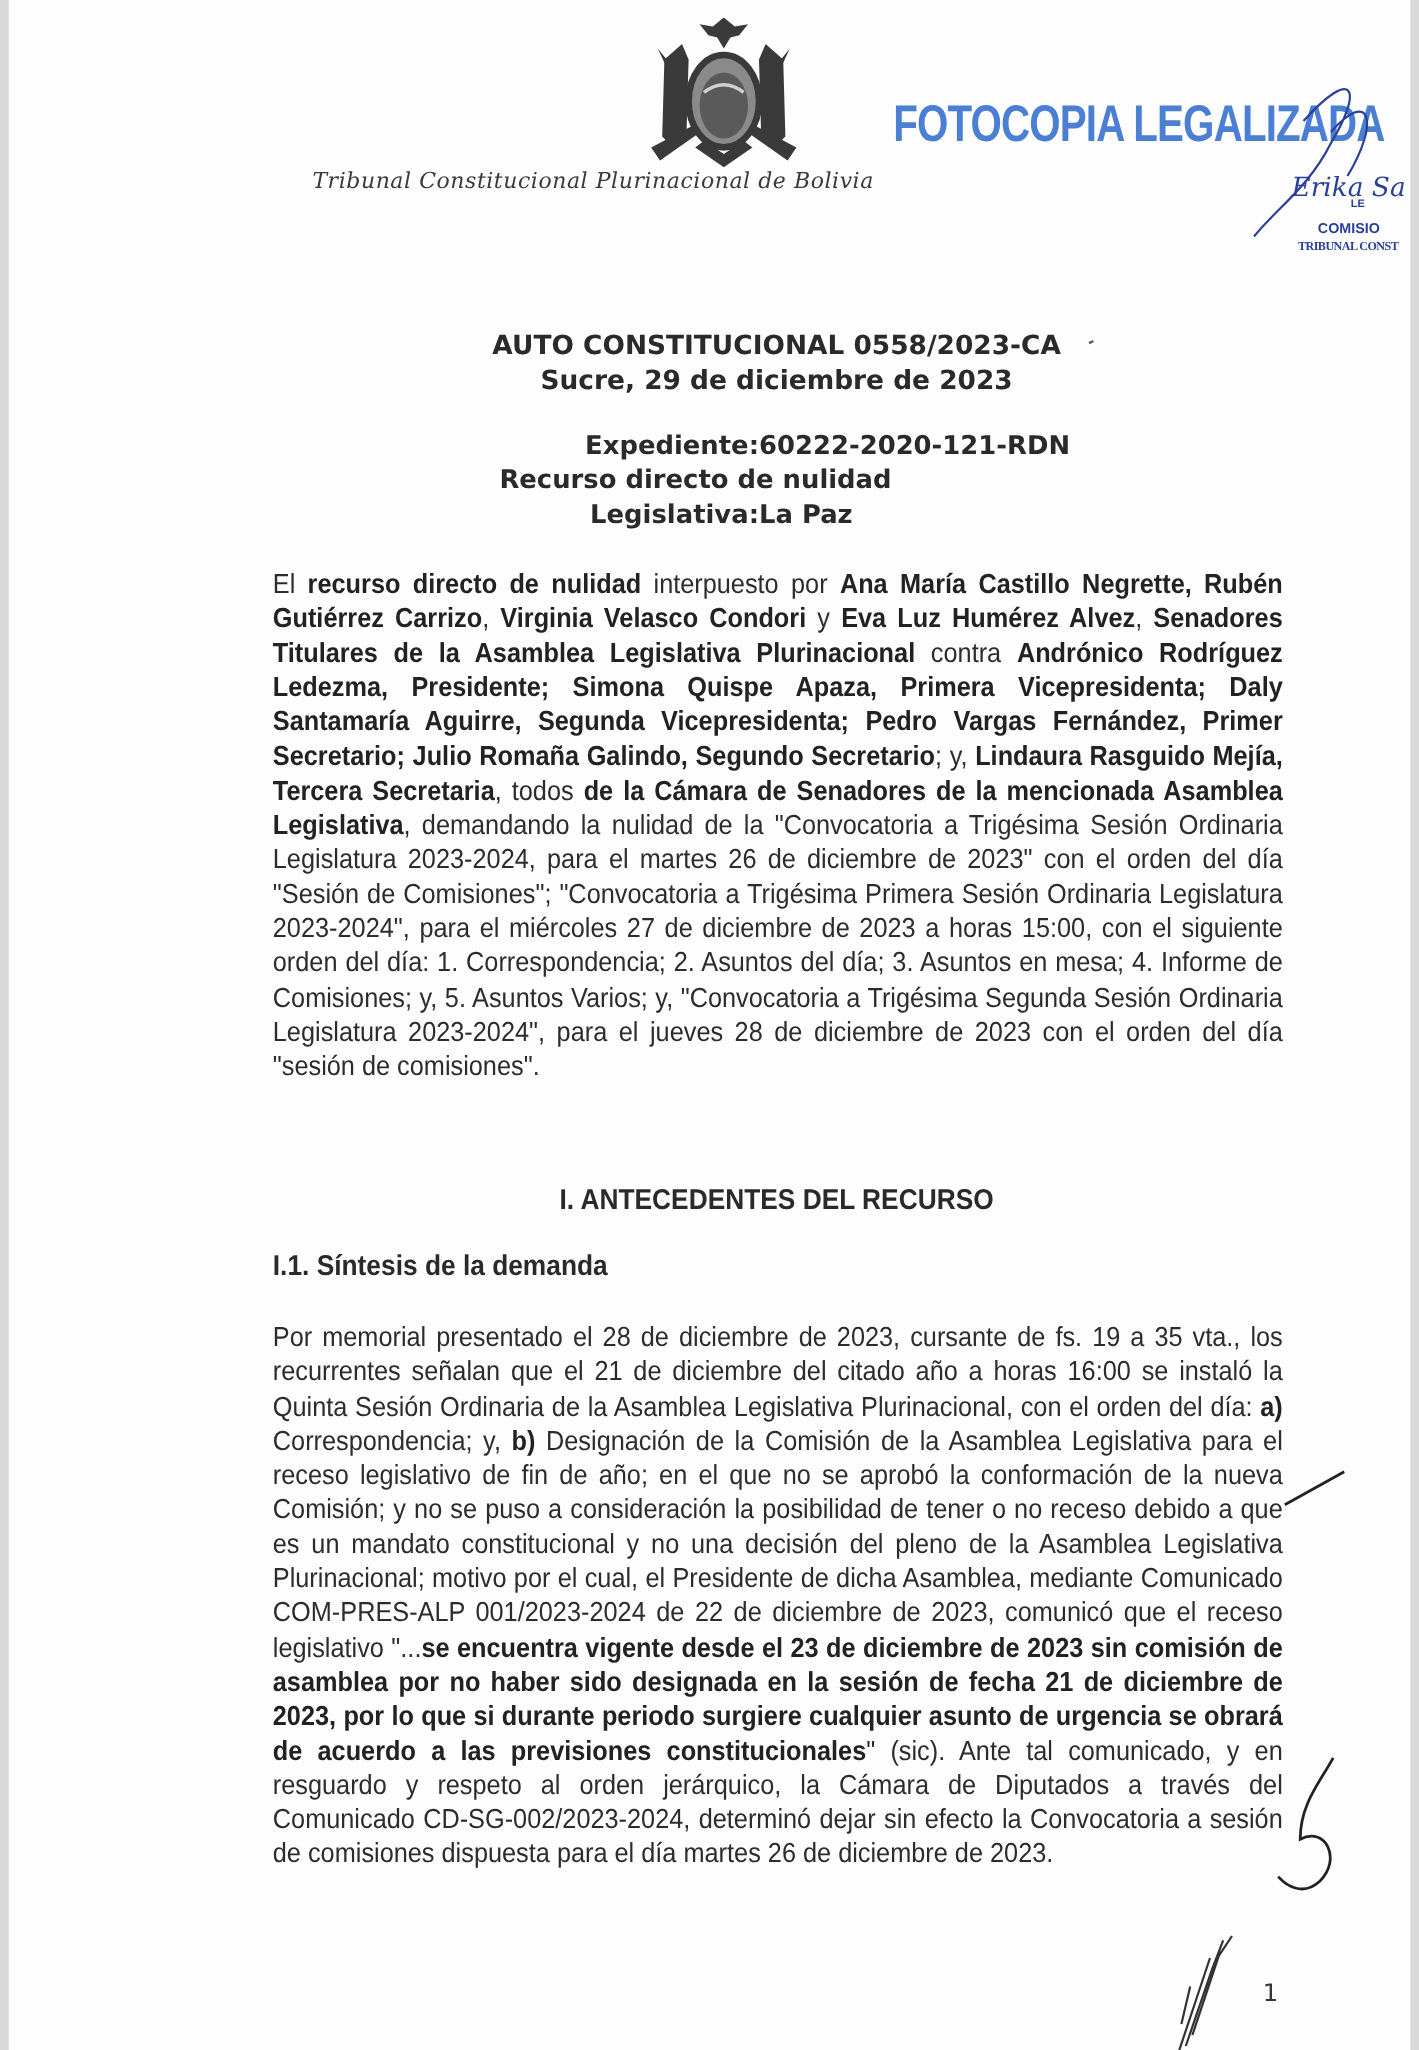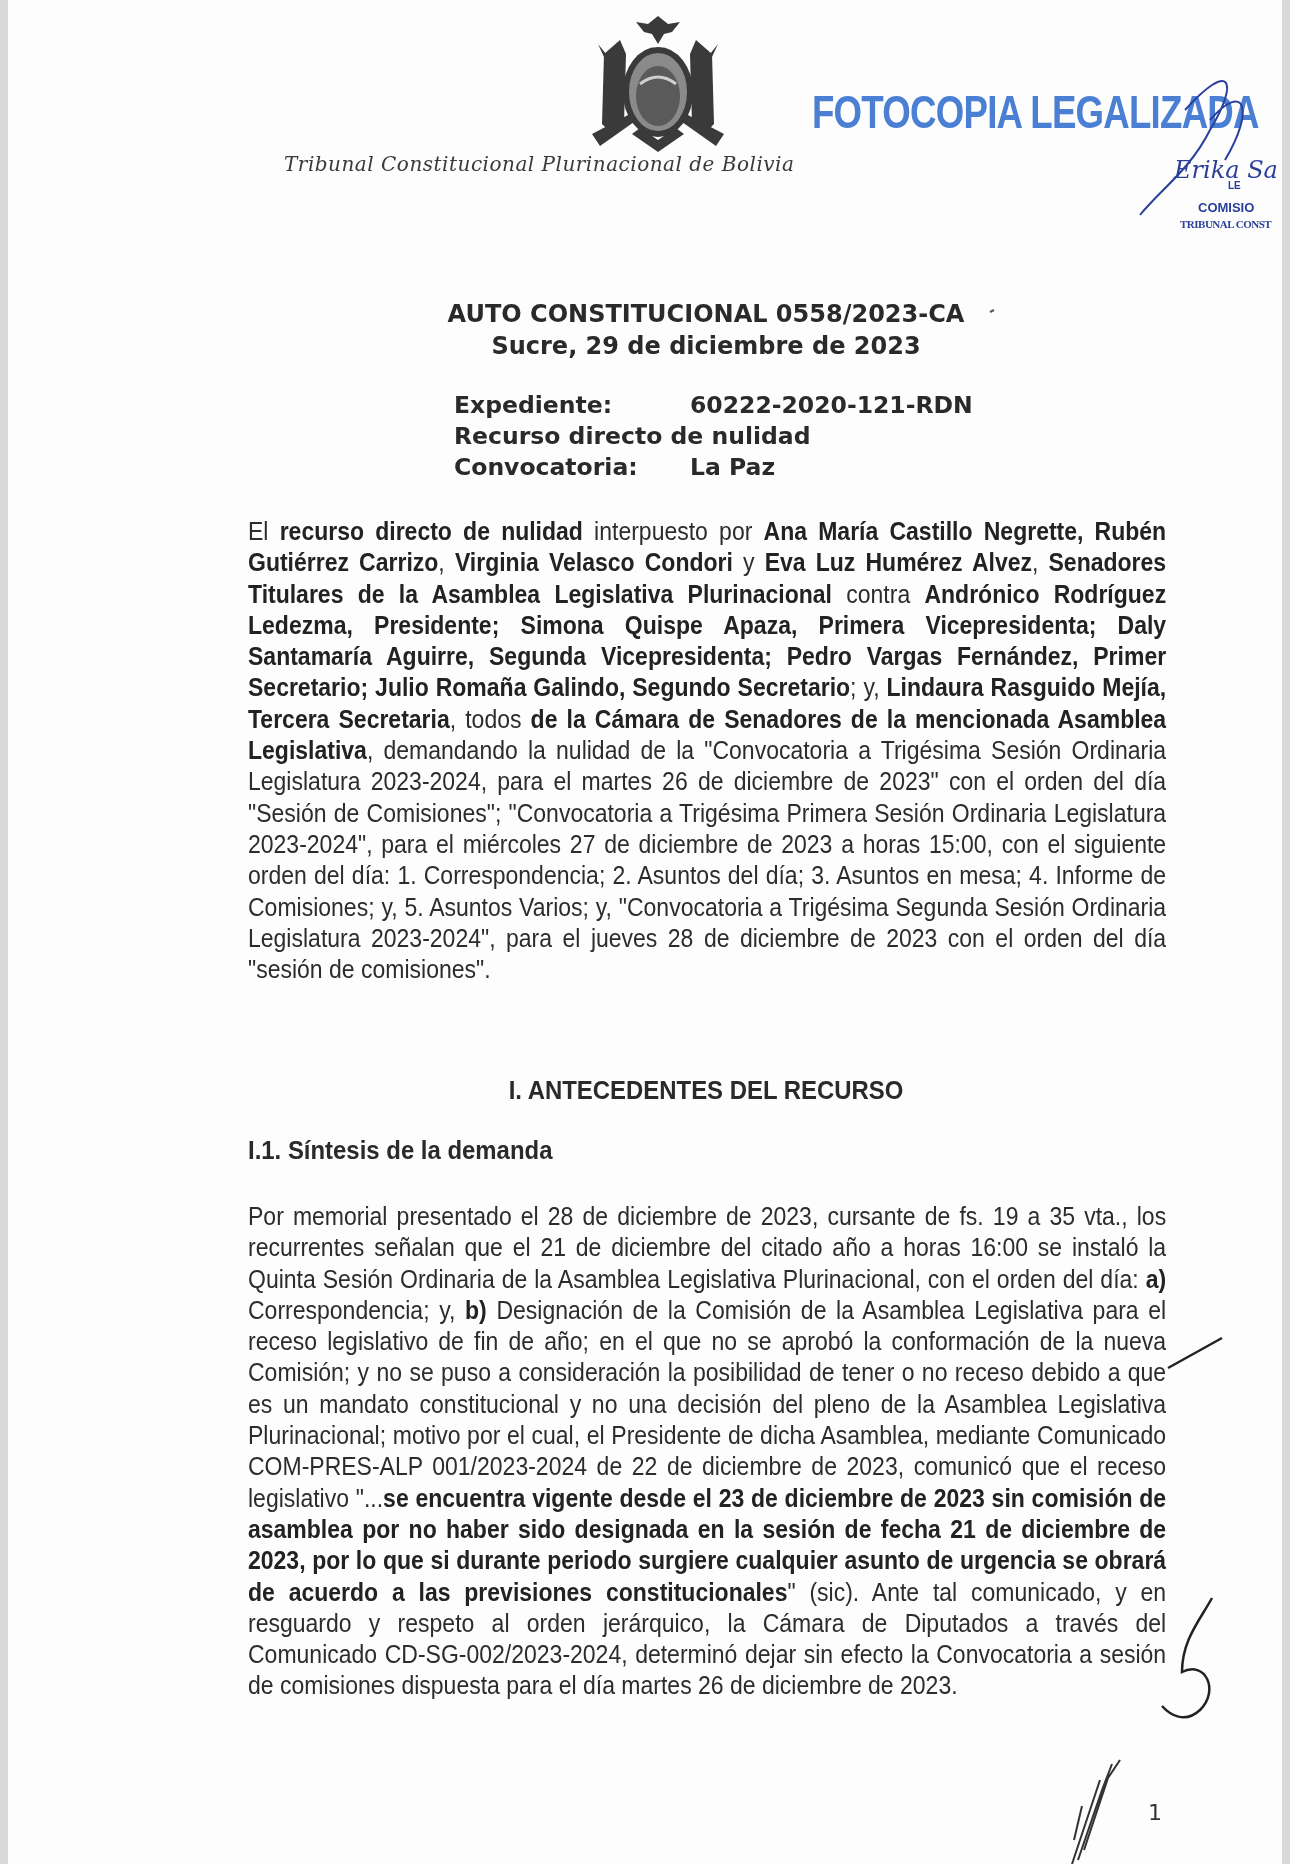--- a/index.html
+++ b/index.html
@@ -35,21 +35,21 @@
     font-family: "DejaVu Serif", serif; font-style: italic;
     font-size: 20px; color: #3a3a3a; letter-spacing: 0.5px; white-space: nowrap;
   }
   .title {
     position: absolute; left: 0; width: 1396px; top: 298px;
     text-align: center; font-family: "DejaVu Sans", sans-serif; font-weight: 700;
     font-size: 24px; line-height: 32px; color: #2a2a2a;
   }
   .title div { white-space: nowrap; }
   .meta { position: absolute; left: 446px; top: 390px; font-weight: 700; font-size: 23.5px; line-height: 31px; color: #2a2a2a; }
-  .meta-row { display: flex; white-space: nowrap; }
+  .meta-row { display: flex; white-space: nowrap; text-align: right; }
   .meta-label { width: 236px; }
   .para {
     position: absolute; left: 240px; width: 918px;
     font-family: "Liberation Sans", sans-serif; font-size: 25px; line-height: 31.3px;
     text-align: justify; color: #2c2c2c;
     transform: scaleX(0.92); transform-origin: left top; width: 998px;
   }
   .para b { font-weight: 700; color: #222; }
   .p1 { top: 516px; }
   .p2 { top: 1201px; }
@@ -102,21 +102,21 @@
 
   <div class="meta">
     <div class="meta-row">
       <span class="meta-label">Expediente:</span>
       <span>60222-2020-121-RDN</span>
     </div>
     <div class="meta-row">
       <span>Recurso directo de nulidad</span>
     </div>
     <div class="meta-row">
-      <span class="meta-label">Convocatoria:</span>
+      <span class="meta-label">Legislativa:</span>
       <span>La Paz</span>
     </div>
   </div>
 
   <div class="para p1" id="para1"><span>El </span><b>recurso directo de nulidad</b><span> interpuesto por </span><b>Ana María Castillo Negrette, Rubén Gutiérrez Carrizo</b><span>, </span><b>Virginia Velasco Condori</b><span> y </span><b>Eva Luz Humérez Alvez</b><span>, </span><b>Senadores Titulares de la Asamblea Legislativa Plurinacional</b><span> contra </span><b>Andrónico Rodríguez Ledezma, Presidente; Simona Quispe Apaza, Primera Vicepresidenta; Daly Santamaría Aguirre, Segunda Vicepresidenta; Pedro Vargas Fernández, Primer Secretario; Julio Romaña Galindo, Segundo Secretario</b><span>; y, </span><b>Lindaura Rasguido Mejía, Tercera Secretaria</b><span>, todos </span><b>de la Cámara de Senadores de la mencionada Asamblea Legislativa</b><span>, demandando la nulidad de la "Convocatoria a Trigésima Sesión Ordinaria Legislatura 2023-2024, para el martes 26 de diciembre de 2023" con el orden del día "Sesión de Comisiones"; "Convocatoria a Trigésima Primera Sesión Ordinaria Legislatura 2023-2024", para el miércoles 27 de diciembre de 2023 a horas 15:00, con el siguiente orden del día: 1. Correspondencia; 2. Asuntos del día; 3. Asuntos en mesa; 4. Informe de Comisiones; y, 5. Asuntos Varios; y, "Convocatoria a Trigésima Segunda Sesión Ordinaria Legislatura 2023-2024", para el jueves 28 de diciembre de 2023 con el orden del día "sesión de comisiones".</span></div>
 
   <div class="section-title">I. ANTECEDENTES DEL RECURSO</div>
   <div class="subsection-title">I.1. Síntesis de la demanda</div>
 
   <div class="para p2" id="para2"><span>Por memorial presentado el 28 de diciembre de 2023, cursante de fs. 19 a 35 vta., los recurrentes señalan que el 21 de diciembre del citado año a horas 16:00 se instaló la Quinta Sesión Ordinaria de la Asamblea Legislativa Plurinacional, con el orden del día: </span><b>a)</b><span> Correspondencia; y, </span><b>b)</b><span> Designación de la Comisión de la Asamblea Legislativa para el receso legislativo de fin de año; en el que no se aprobó la conformación de la nueva Comisión; y no se puso a consideración la posibilidad de tener o no receso debido a que es un mandato constitucional y no una decisión del pleno de la Asamblea Legislativa Plurinacional; motivo por el cual, el Presidente de dicha Asamblea, mediante Comunicado COM-PRES-ALP 001/2023-2024 de 22 de diciembre de 2023, comunicó que el receso legislativo "...</span><b>se encuentra vigente desde el 23 de diciembre de 2023 sin comisión de asamblea por no haber sido designada en la sesión de fecha 21 de diciembre de 2023, por lo que si durante periodo surgiere cualquier asunto de urgencia se obrará de acuerdo a las previsiones constitucionales</b><span>" (sic). Ante tal comunicado, y en resguardo y respeto al orden jerárquico, la Cámara de Diputados a través del Comunicado CD-SG-002/2023-2024, determinó dejar sin efecto la Convocatoria a sesión de comisiones dispuesta para el día martes 26 de diciembre de 2023.</span></div>

